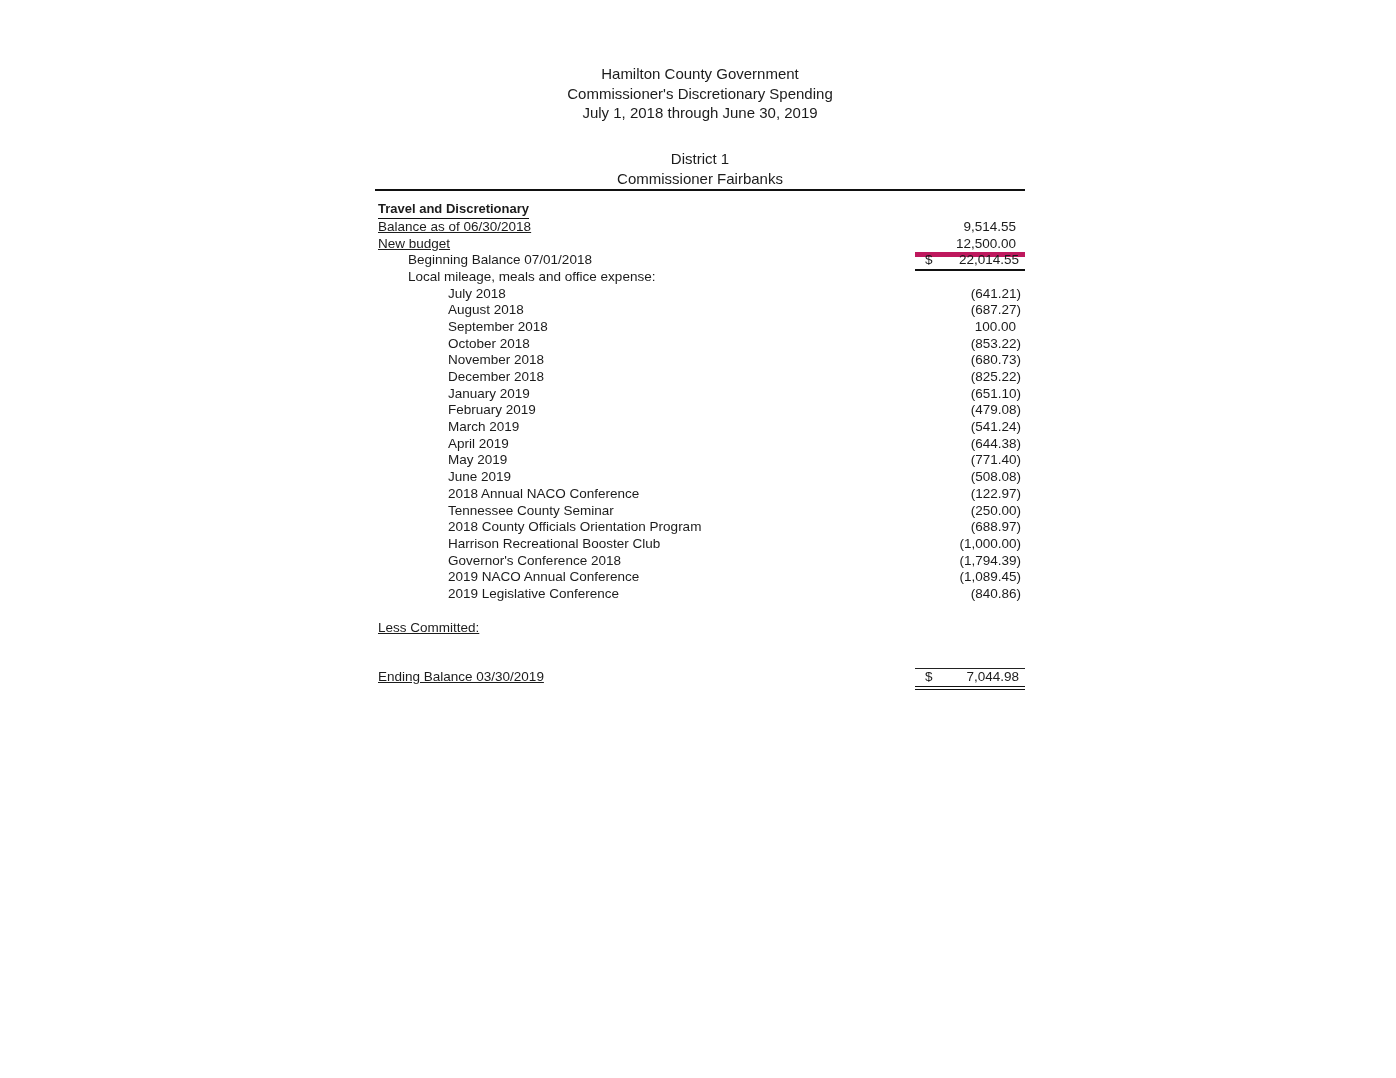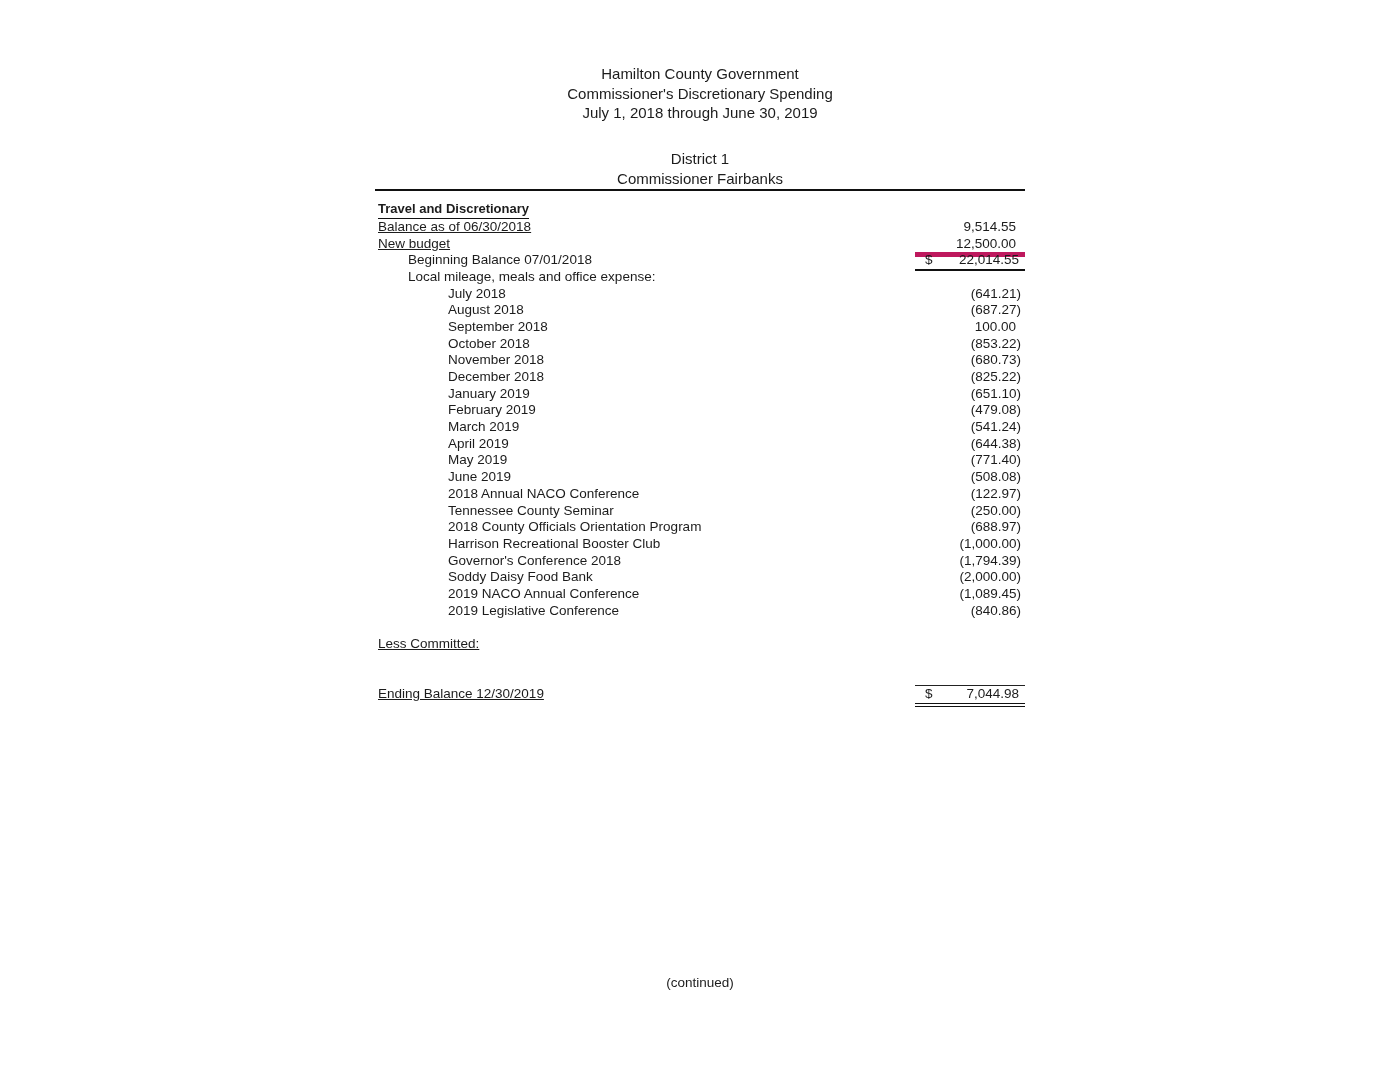--- a/index.html
+++ b/index.html
@@ -198,40 +198,35 @@
       </div>
       <div class="row">
         <span class="label ind2">Harrison Recreational Booster Club</span>
         <span class="amount">(1,000.00)</span>
       </div>
       <div class="row">
         <span class="label ind2">Governor's Conference 2018</span>
         <span class="amount">(1,794.39)</span>
       </div>
       <div class="row">
-        <span class="label ind2">Soddy Daisy Food Bank</span>
-        <span class="amount">(2,000.00)</span>
-      </div>
-      <div class="row">
         <span class="label ind2">2019 NACO Annual Conference</span>
         <span class="amount">(1,089.45)</span>
       </div>
       <div class="row">
         <span class="label ind2">2019 Legislative Conference</span>
         <span class="amount">(840.86)</span>
       </div>
     </div>
 
   <div class="row mt-gap">
     <span class="label ind0">Less Committed:</span>
   </div>
 
   <div class="row mt-ending">
-    <span class="label ind0">Ending Balance 12/30/2019</span>
+    <span class="label ind0">Ending Balance 03/30/2019</span>
     <span class="amount-box end-box">
       <span class="cur">$</span>
       <span class="val">7,044.98</span>
     </span>
   </div>
 
-  <div class="continued">(continued)</div>
 
 </div>
 
 </body></html>

